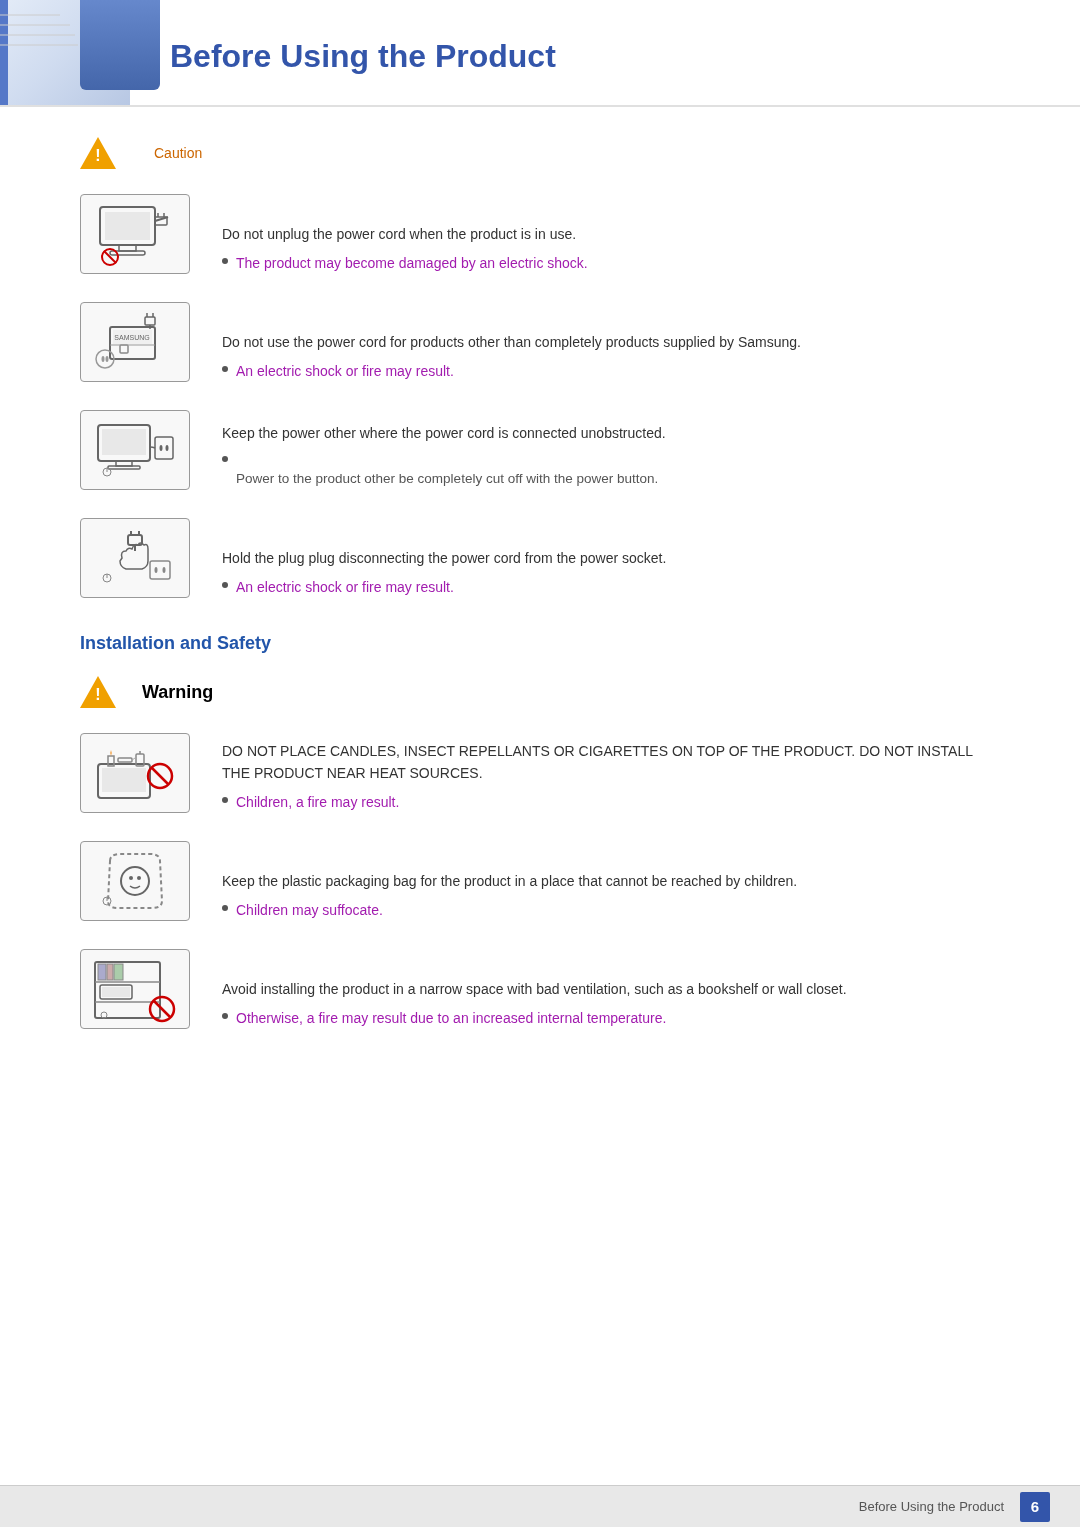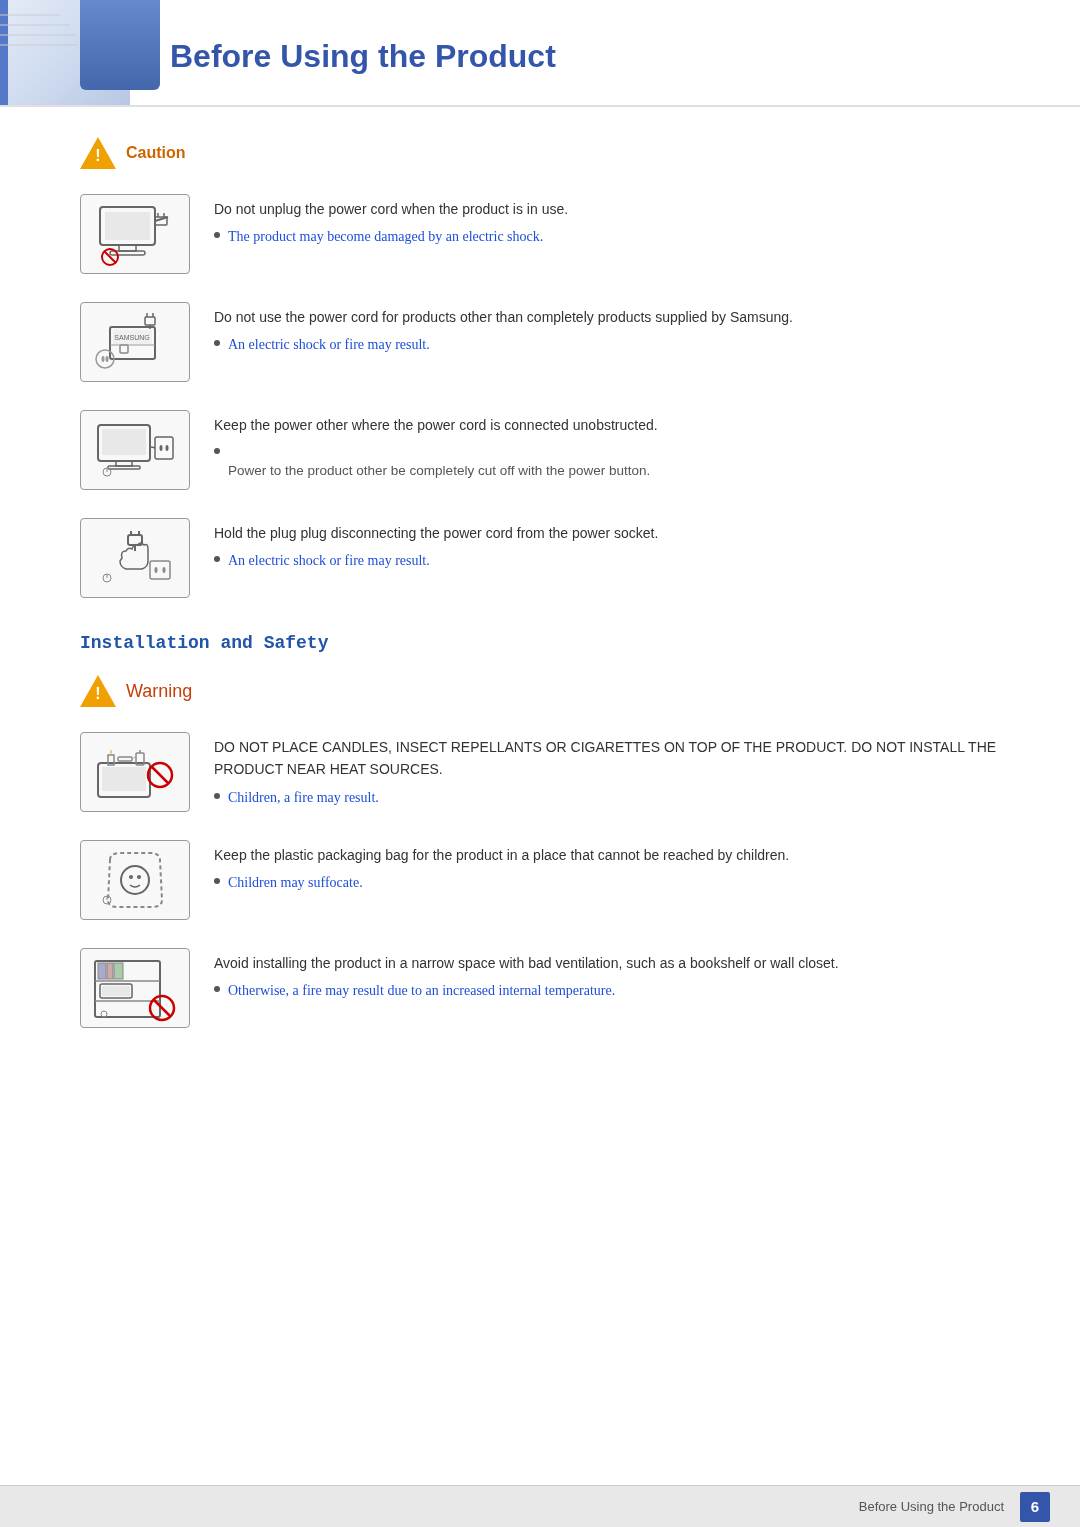--- a/index.html
+++ b/index.html
@@ -100,37 +100,39 @@
       color: #fff;
       font-weight: bold;
       font-size: 16px;
       top: 10px;
       left: 50%;
       transform: translateX(-50%);
       z-index: 2;
     }
 
     .label-text-caution {
-      font-size: 16px;
-      font-weight: bold;
+      font-size: 14px;
+      font-weight: normal;
       color: #cc6600;
+      margin-left: 28px;
     }
 
     .label-text-warning {
       font-size: 18px;
-      font-weight: normal;
-      color: #c2410c;
+      font-weight: bold;
+      color: #000000;
+      margin-left: 16px;
     }
 
     
     .safety-item {
       display: flex;
-      gap: 24px;
+      gap: 32px;
       margin-bottom: 28px;
-      align-items: flex-start;
+      align-items: flex-end;
     }
 
     .icon-box {
       width: 110px;
       min-width: 110px;
       height: 80px;
       border: 1.5px solid #999;
       border-radius: 4px;
       display: flex;
       align-items: center;
@@ -153,22 +155,21 @@
     }
 
     .item-main {
       margin-bottom: 6px;
     }
 
     .item-bullet {
       display: flex;
       align-items: flex-start;
       gap: 8px;
-      color: #1d4ed8;
-      font-family: Liberation Serif, serif;
+      color: #a21caf;
     }
 
     .bullet-dot {
       width: 6px;
       height: 6px;
       min-width: 6px;
       background: #555;
       border-radius: 50%;
       margin-top: 6px;
     }
@@ -180,21 +181,20 @@
       font-size: 13.5px;
     }
 
     
     .section-title {
       font-size: 18px;
       font-weight: bold;
       color: #2255aa;
       margin: 35px 0 22px 0;
       padding-bottom: 0;
-      font-family: Liberation Mono, monospace;
     }
 
     
     .footer {
       position: absolute;
       bottom: 0;
       left: 0;
       right: 0;
       height: 42px;
       background: #e8e8e8;

